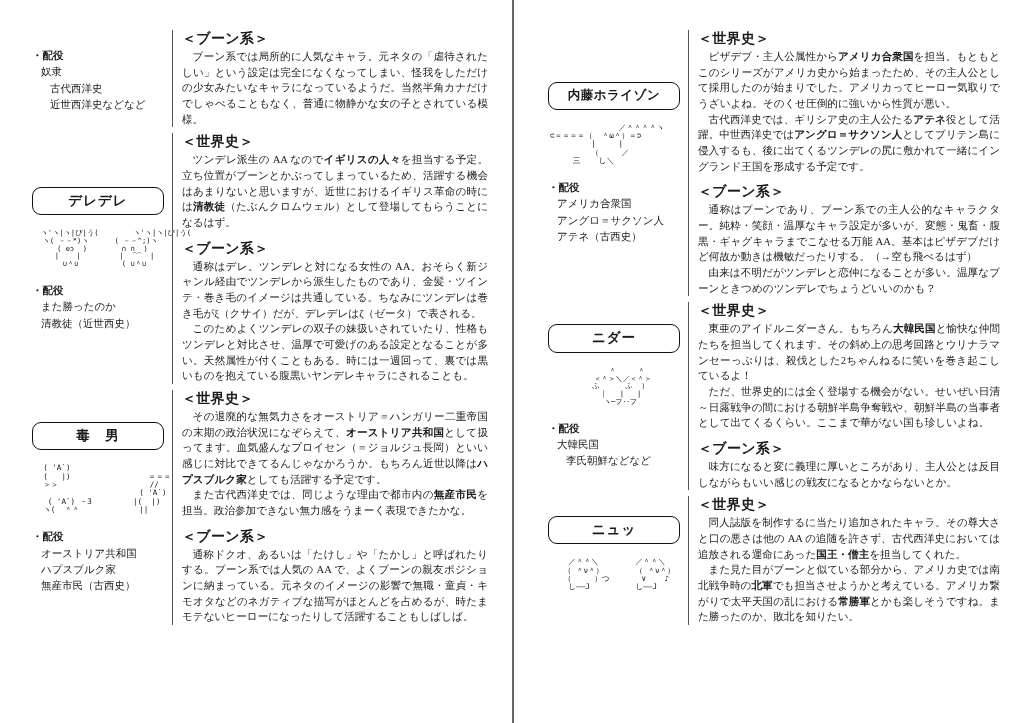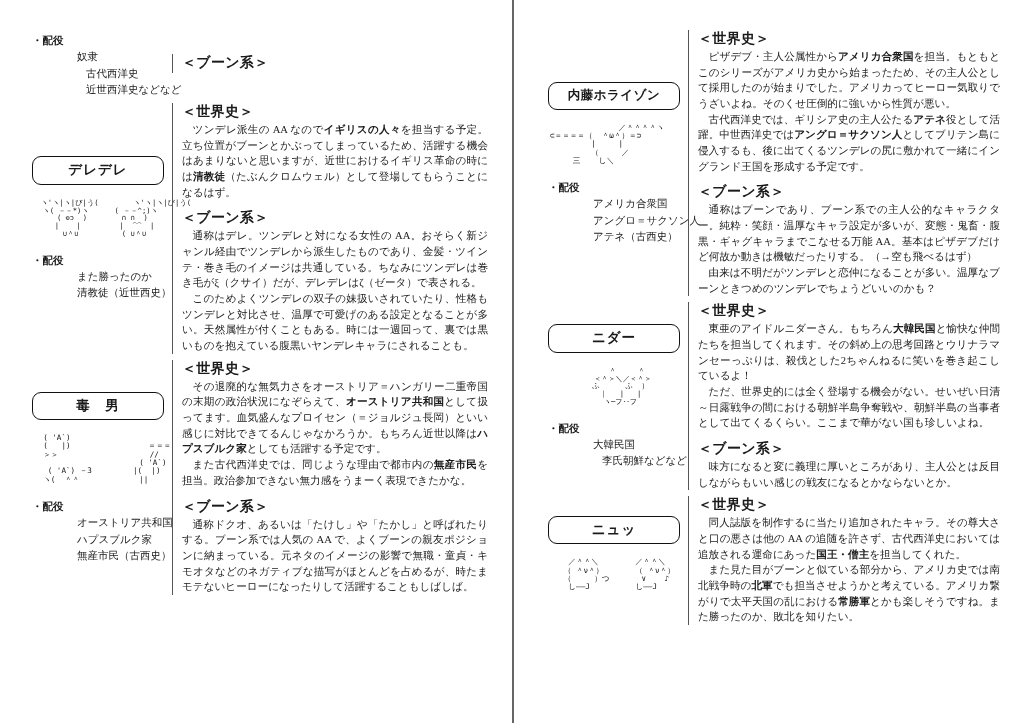--- a/index.html
+++ b/index.html
@@ -85,21 +85,21 @@
   .aa.wide  { font-size: 7.6px; line-height: 1.1; text-align: left; padding-left: 2px; }
 
   .cast {
     font-family: "Liberation Sans", "DejaVu Sans", sans-serif;
     font-size: 10.5px;
     line-height: 1.55;
     margin-top: 2px;
   }
   .cast-title { font-weight: bold; }
   .cast-list { list-style: none; margin: 0; padding: 0 0 0 9px; }
-  .cast-list li { white-space: nowrap; margin-left: 36px; }
+  .cast-list li { white-space: nowrap; }
   .cast-list li.indent { padding-left: 9px; }
 
   .sect { margin-bottom: 9px; }
   .sect:last-child { margin-bottom: 0; }
   .sect-head {
     font-family: "Liberation Sans", "DejaVu Sans", sans-serif;
     font-weight: bold;
     font-size: 14px;
     margin-bottom: 1px;
     letter-spacing: 0.3px;
@@ -132,20 +132,21 @@
           <ul class="cast-list">
             <li>奴隶</li>
             <li class="indent">古代西洋史</li>
             <li class="indent">近世西洋史などなど</li>
           </ul>
         </div>
       </div>
       <div class="col-right">
         <div class="sect">
           <div class="sect-head">＜ブーン系＞</div>
+          <p class="para">ブーン系では局所的に人気なキャラ。元ネタの「虐待されたしい」という設定は完全になくなってしまい、怪我をしただけの少女みたいなキャラになっているようだ。当然半角カナだけでしゃべることもなく、普通に物静かな女の子とされている模様。</p>
         </div>
       </div>
     </div>
 
     <div class="entry">
       <div class="col-left">
         <div class="name-plate">デレデレ</div>
         <pre class="aa">  ヽ'ヽ|ヽ|び|う(        ヽ'ヽ|ヽ|び|う(
  ヽ( －－*)ヽ      ( －－^;)ヽ
   ( ʘɔ  )        ∩ ∩  )

